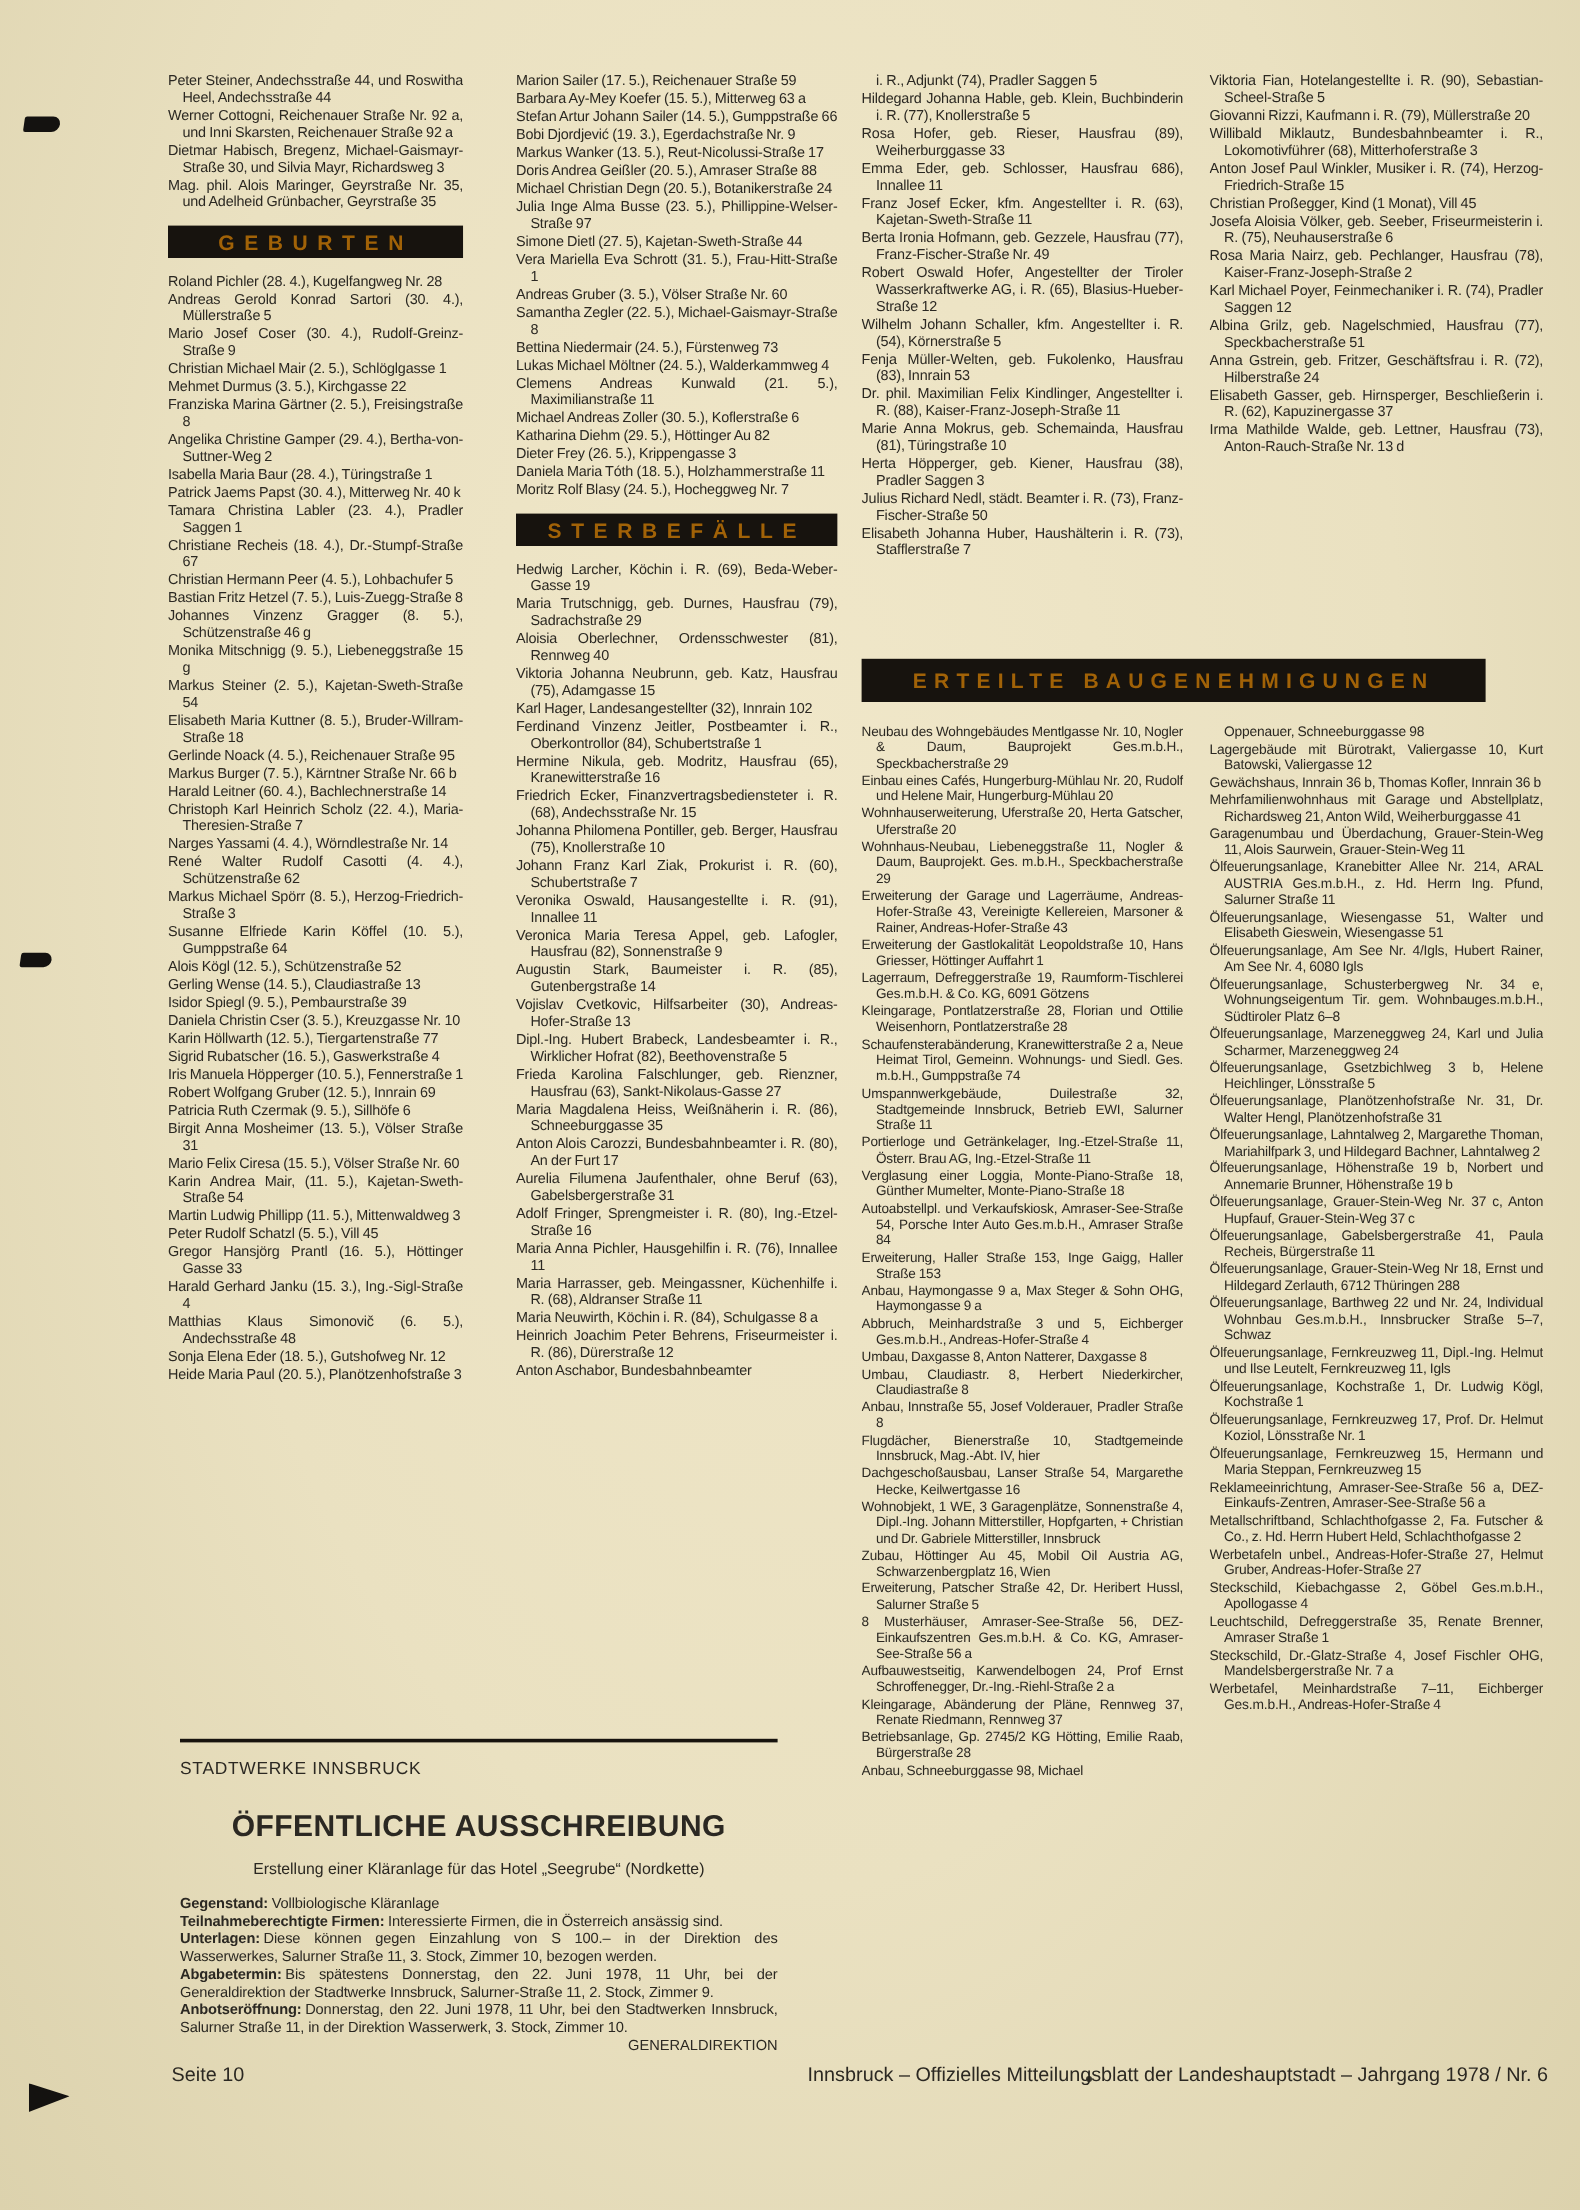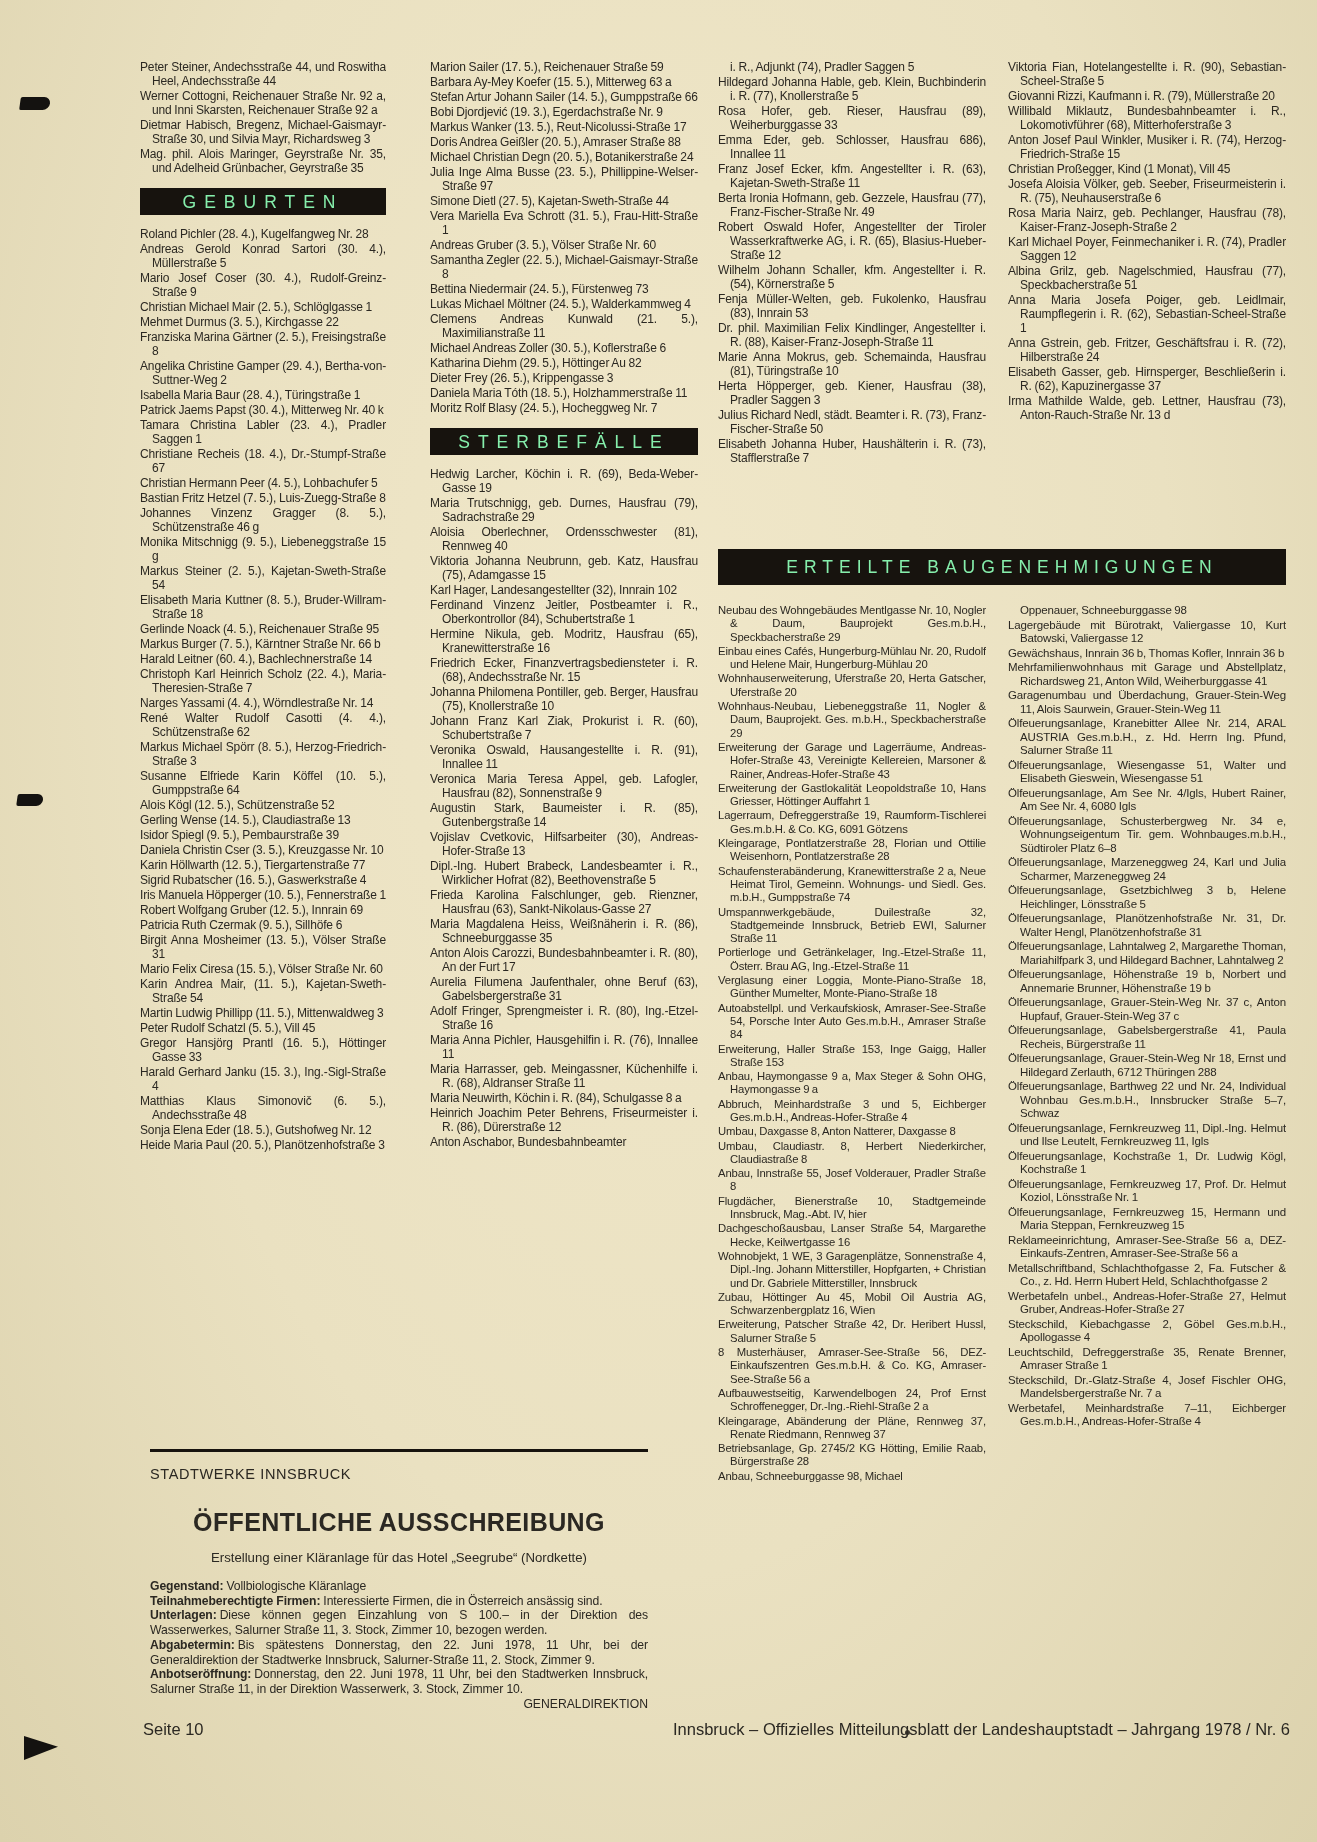--- a/index.html
+++ b/index.html
@@ -12,23 +12,23 @@
   }
   .col{position:absolute;text-align:justify;-webkit-hyphens:auto;hyphens:auto}
   #col1{left:140px;top:60px;width:246px;max-height:1332px;overflow:hidden;font-size:12px;line-height:14px}
   #col2{left:430px;top:60px;width:268px;max-height:1380px;overflow:hidden;font-size:12px;line-height:14px}
   #col3-deaths{left:718px;top:60px;width:268px;height:482px;overflow:hidden;font-size:12px;line-height:14px}
   #col4-deaths{left:1008px;top:60px;width:278px;height:482px;overflow:hidden;font-size:12px;line-height:14px}
   #col3-permits{left:718px;top:604px;width:268px;height:1112px;overflow:hidden;font-size:11.3px;line-height:13.3px}
   #col4-permits{left:1008px;top:604px;width:278px;height:1112px;overflow:hidden;font-size:11.5px;line-height:13.5px}
   .entry{margin:0 0 1px;padding-left:12px;text-indent:-12px;letter-spacing:-0.15px;word-spacing:-0.4px}
   .cont{text-indent:0}
-  .bar{background:#17130e;color:#86efac;font-weight:normal;text-align:center;text-indent:0}
+  .bar{background:#17130e;color:#a16207;font-weight:bold;text-align:center;text-indent:0}
   .bar-col{font-size:17.5px;letter-spacing:8px;padding:7px 2px 6px;margin:13px 0 12px}
-  #permits-bar{position:absolute;left:718px;top:549px;width:568px;font-size:17.5px;letter-spacing:6px;padding:8px 0 7px}
+  #permits-bar{position:absolute;left:718px;top:549px;width:520px;font-size:17.5px;letter-spacing:6px;padding:8px 0 7px}
   #tender{position:absolute;left:150px;top:1449px;width:498px}
   #tender .rule{height:3px;background:#17130e;margin:0 0 14px;width:100%}
   .issuer{font-size:14.5px;letter-spacing:.6px;margin-bottom:26px}
   .t-title{text-align:center;font-weight:bold;font-size:25px;letter-spacing:.4px;margin-bottom:13px}
   .t-sub{text-align:center;font-weight:normal;font-size:13.2px;margin-bottom:14px}
   .t-line{margin:0;text-align:justify;font-size:12.2px;line-height:14.7px;letter-spacing:-0.1px}
   .t-line b{margin-right:3px}
   .t-sign{text-align:right;font-size:12.2px;line-height:14.7px}
   #footer{position:absolute;left:143px;top:1720px;width:1147px;display:flex;justify-content:space-between;font-size:16.5px}
   .artifact{position:absolute;background:#141210}
@@ -183,21 +183,20 @@
 
   <p class="entry">Viktoria Fian, Hotelangestellte i. R. (90), Sebastian-Scheel-Straße 5</p>
       <p class="entry">Giovanni Rizzi, Kaufmann i. R. (79), Müllerstraße 20</p>
       <p class="entry">Willibald Miklautz, Bundesbahnbeamter i. R., Lokomotivführer (68), Mitterhoferstraße 3</p>
       <p class="entry">Anton Josef Paul Winkler, Musiker i. R. (74), Herzog-Friedrich-Straße 15</p>
       <p class="entry">Christian Proßegger, Kind (1 Monat), Vill 45</p>
       <p class="entry">Josefa Aloisia Völker, geb. Seeber, Friseurmeisterin i. R. (75), Neuhauserstraße 6</p>
       <p class="entry">Rosa Maria Nairz, geb. Pechlanger, Hausfrau (78), Kaiser-Franz-Joseph-Straße 2</p>
       <p class="entry">Karl Michael Poyer, Feinmechaniker i. R. (74), Pradler Saggen 12</p>
       <p class="entry">Albina Grilz, geb. Nagelschmied, Hausfrau (77), Speckbacherstraße 51</p>
-      <p class="entry">Anna Maria Josefa Poiger, geb. Leidlmair, Raumpflegerin i. R. (62), Sebastian-Scheel-Straße 1</p>
       <p class="entry">Anna Gstrein, geb. Fritzer, Geschäftsfrau i. R. (72), Hilberstraße 24</p>
       <p class="entry">Elisabeth Gasser, geb. Hirnsperger, Beschließerin i. R. (62), Kapuzinergasse 37</p>
       <p class="entry">Irma Mathilde Walde, geb. Lettner, Hausfrau (73), Anton-Rauch-Straße Nr. 13 d</p>
     </div>
 </div>
 
 <div class="bar" id="permits-bar">ERTEILTE BAUGENEHMIGUNGEN</div>
 
 <div class="col" id="col3-permits">
   <div>

